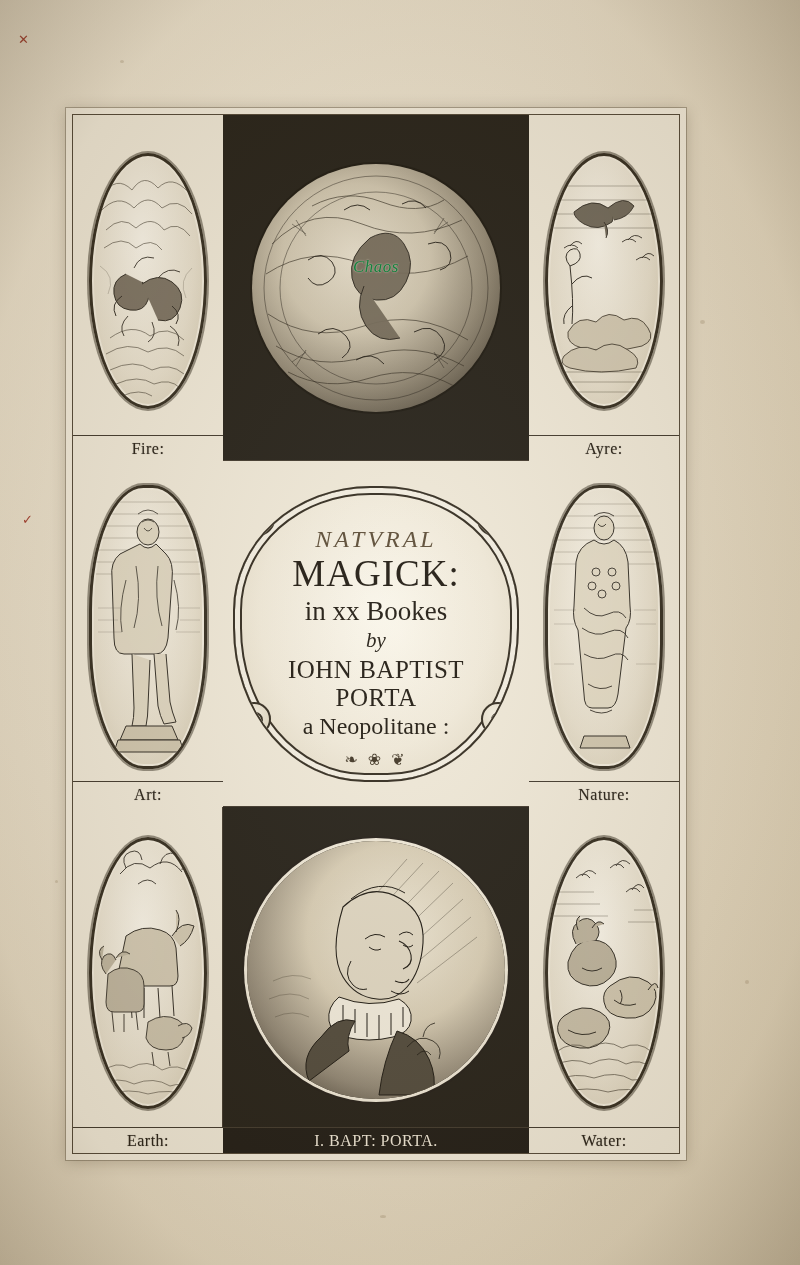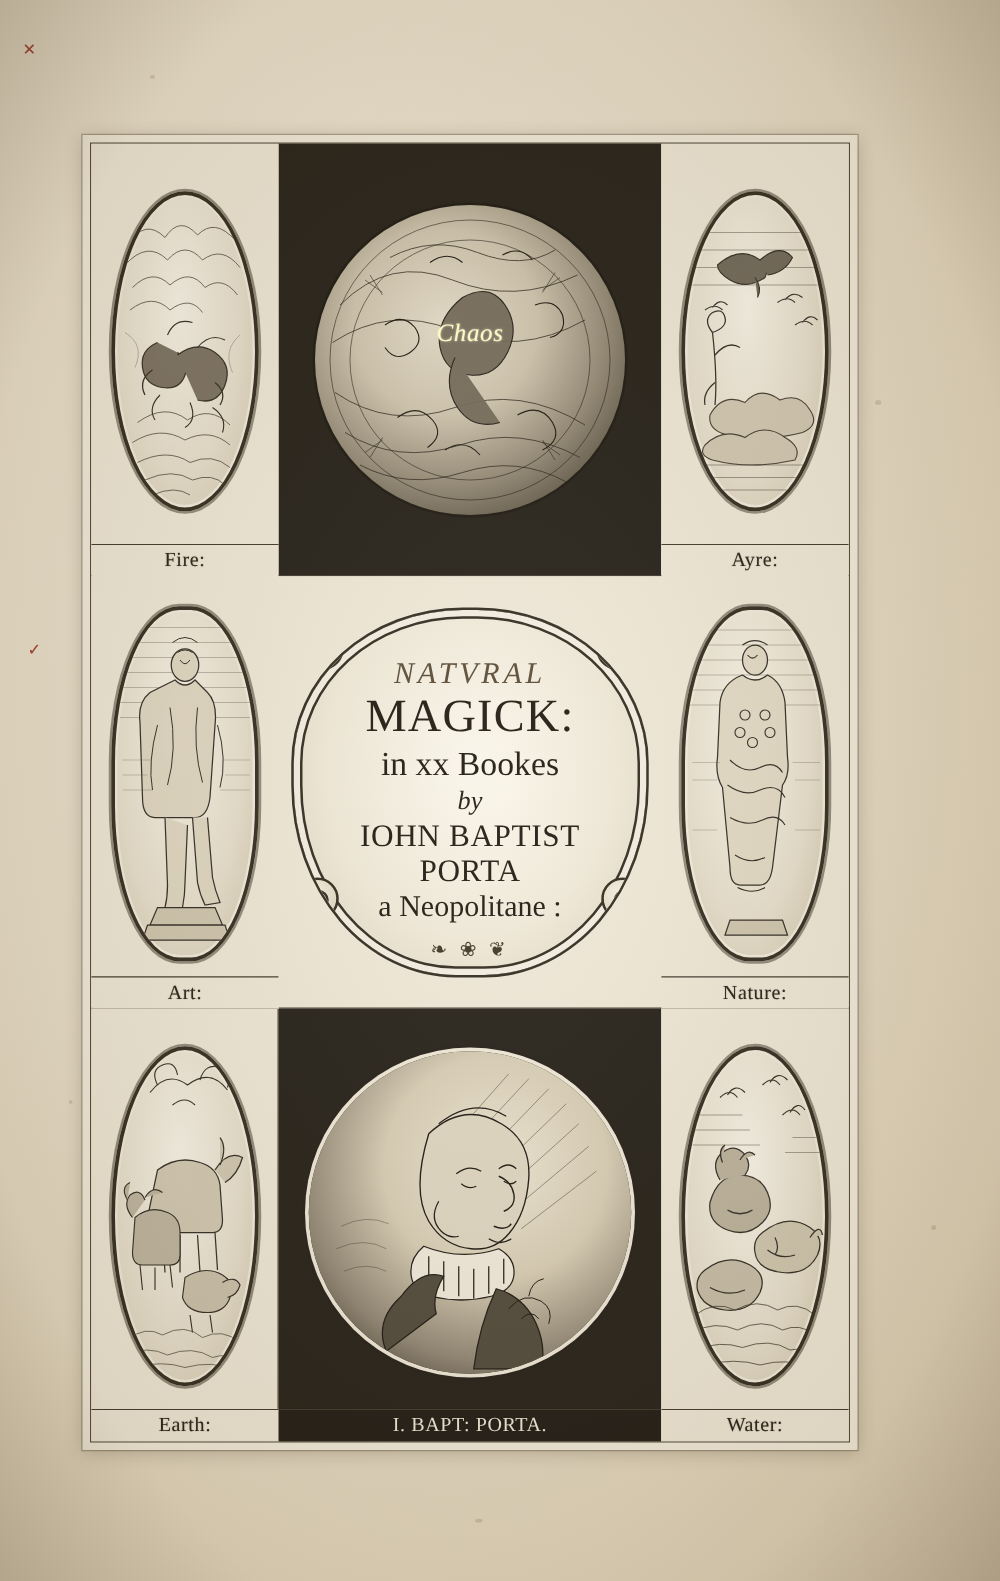--- a/index.html
+++ b/index.html
@@ -137,22 +137,22 @@
     box-shadow: 0 0 0 2px #141008;
     overflow: hidden;
   }
   #chaos-label {
     position: absolute;
     left: 50%;
     top: 44%;
     transform: translate(-50%, -50%);
     font-family: "Liberation Serif", serif;
     font-style: italic;
-    font-size: 20px;
-    color: #fef9c3;
+    font-size: 17px;
+    color: #15803d;
     letter-spacing: 0.5px;
     z-index: 5;
     text-shadow: 0 0 2px rgba(240,233,216,0.9);
   }
 
   
   #cartouche {
     position: absolute;
     left: 50%;
     top: 50%;

